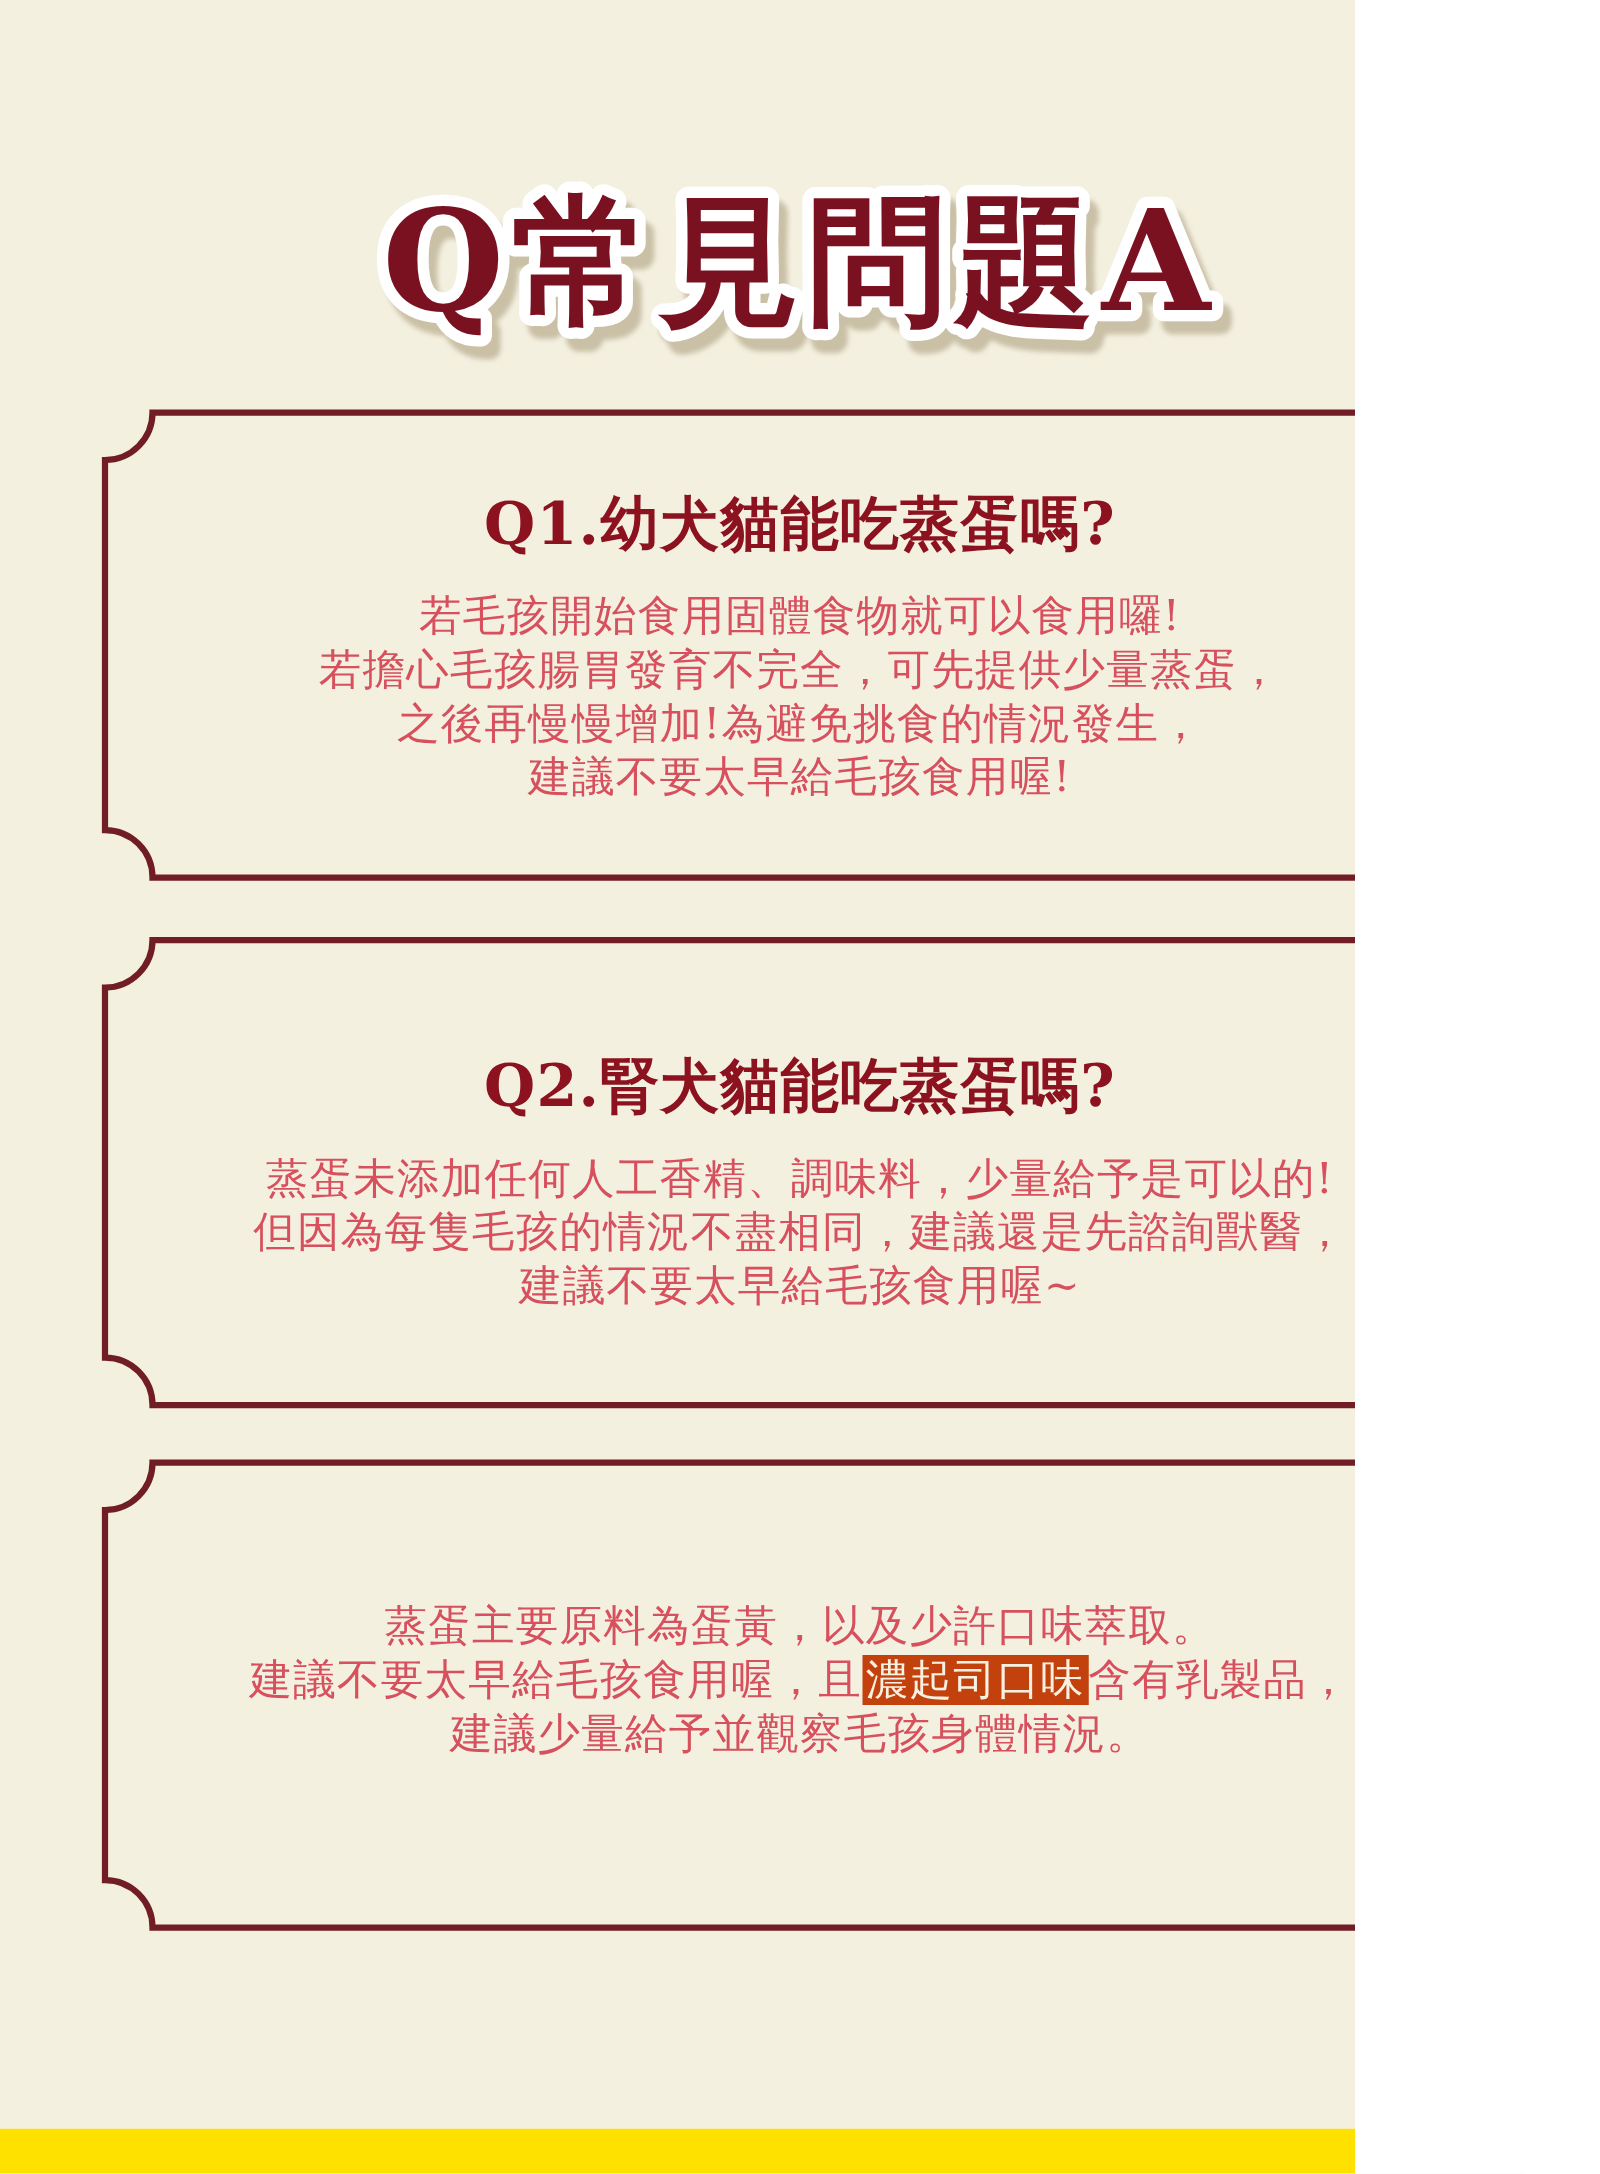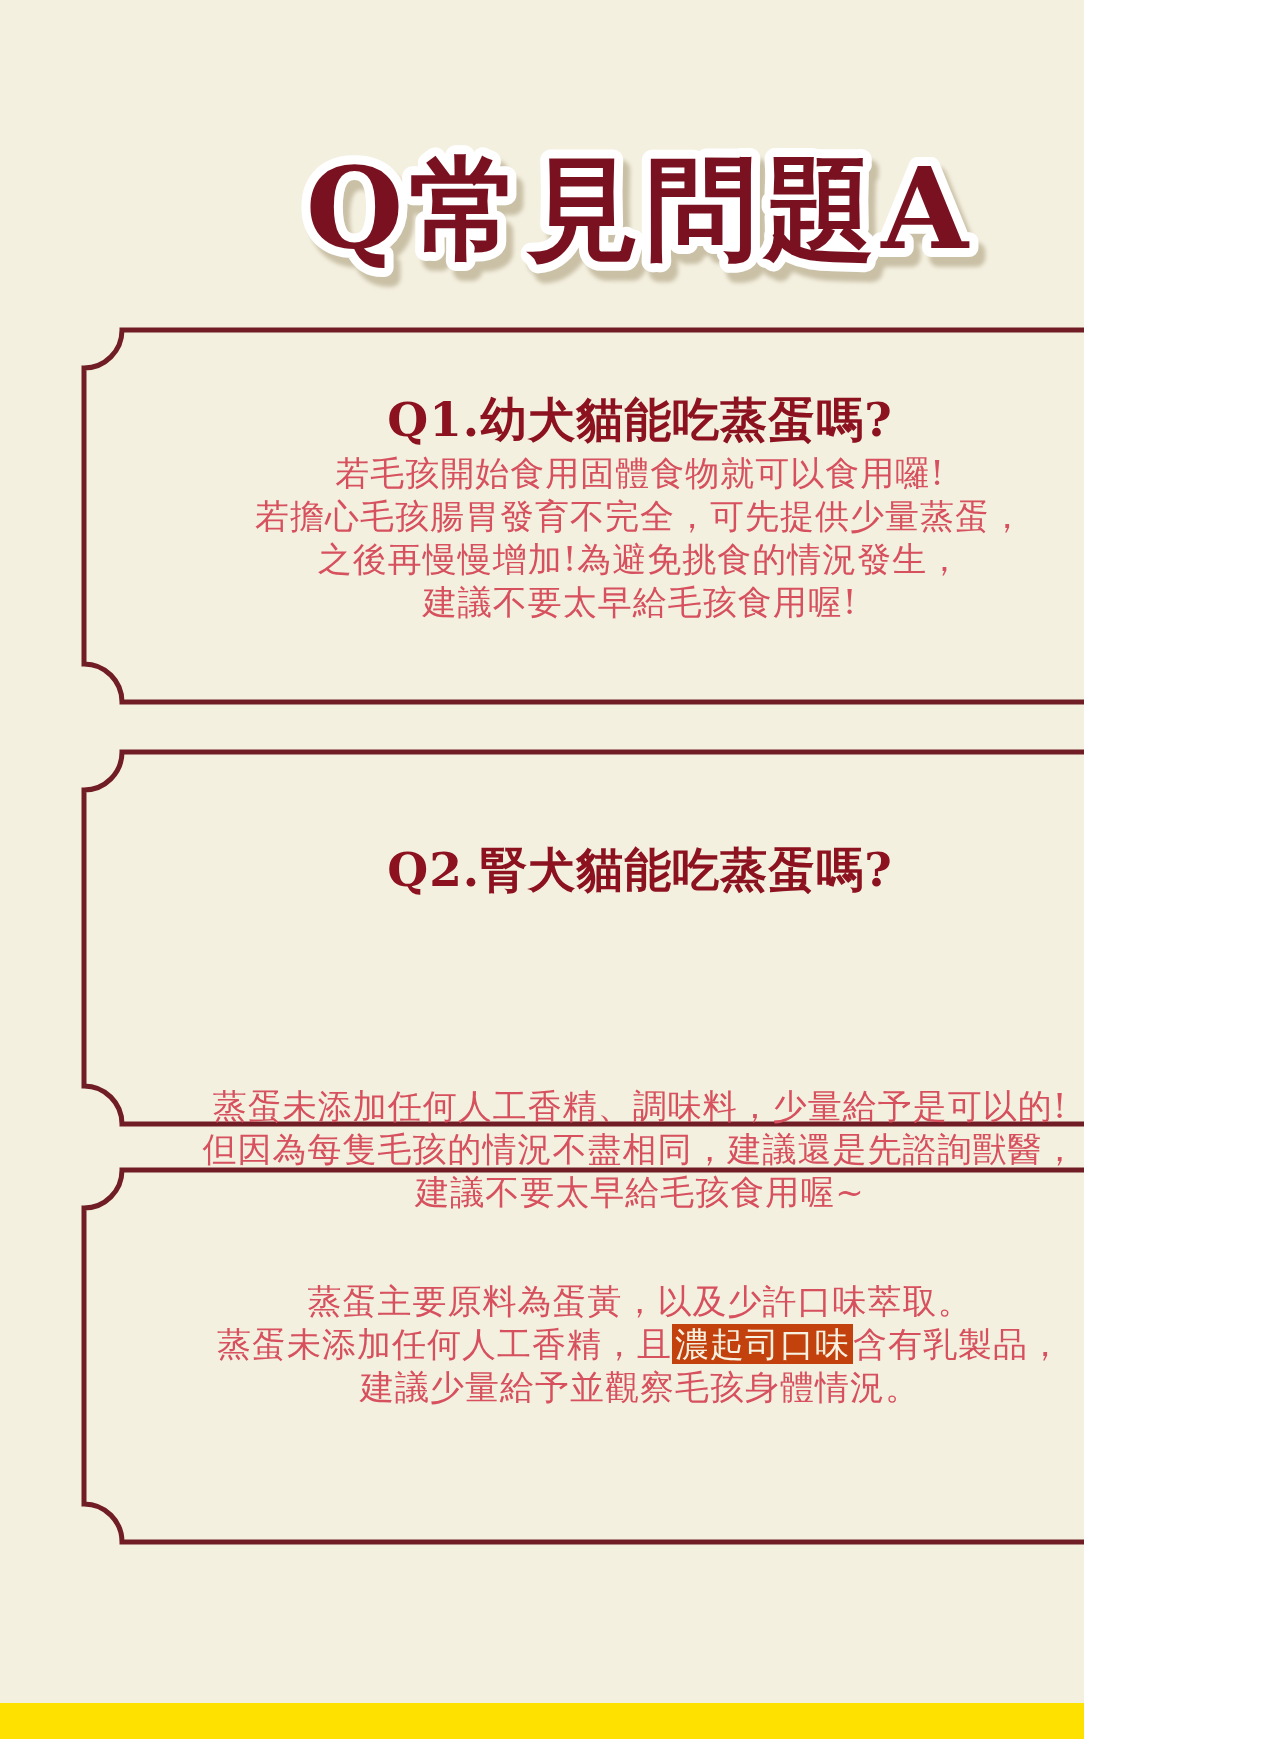--- a/index.html
+++ b/index.html
@@ -52,23 +52,24 @@
     stroke:#701d25;
     stroke-width:5px;
   }
   .content{
     position:relative;
     height:100%;
     display:flex;
     flex-direction:column;
     align-items:center;
     text-align:center;
+    gap:20px;
   }
   .content.pad-1{padding-top:62px;}
-  .content.pad-2{padding-top:90px;justify-content:space-between;}
+  .content.pad-2{padding-top:90px;}
   .content.pad-3{padding-top:106px;}
   .question{
     color:#8c1220;
     font-weight:bold;
     font-size:47px;
     line-height:1.2;
     letter-spacing:1px;
   }
   .answer{
     margin-top:4px;
@@ -134,20 +135,20 @@
     </div>
   </div>
 
   <div class="faq-box pos-3">
     <svg class="frame-svg" viewBox="-4 -4 1120 380">
       <path class="frame-path" d="M 38,0 H 1074 A 38,38 0 0 0 1112,38 V 334 A 38,38 0 0 0 1074,372 H 38 A 38,38 0 0 0 0,334 V 38 A 38,38 0 0 0 38,0 Z"></path>
     </svg>
     <div class="content pad-3">
       <div class="answer">
           <div class="answer-line"><span>蒸蛋主要原料為蛋黃，以及少許口味萃取。</span></div>
-          <div class="answer-line"><span>蒸蛋未添加任何人工香精，且</span><span class="hl">濃起司口味</span><span>含有乳製品，</span></div>
+          <div class="answer-line"><span>建議不要太早給毛孩食用喔，且</span><span class="hl">濃起司口味</span><span>含有乳製品，</span></div>
           <div class="answer-line"><span>建議少量給予並觀察毛孩身體情況。</span></div>
         </div>
     </div>
   </div>
 
   <div class="footer-bar"></div>
 </div>
 
 </body></html>

